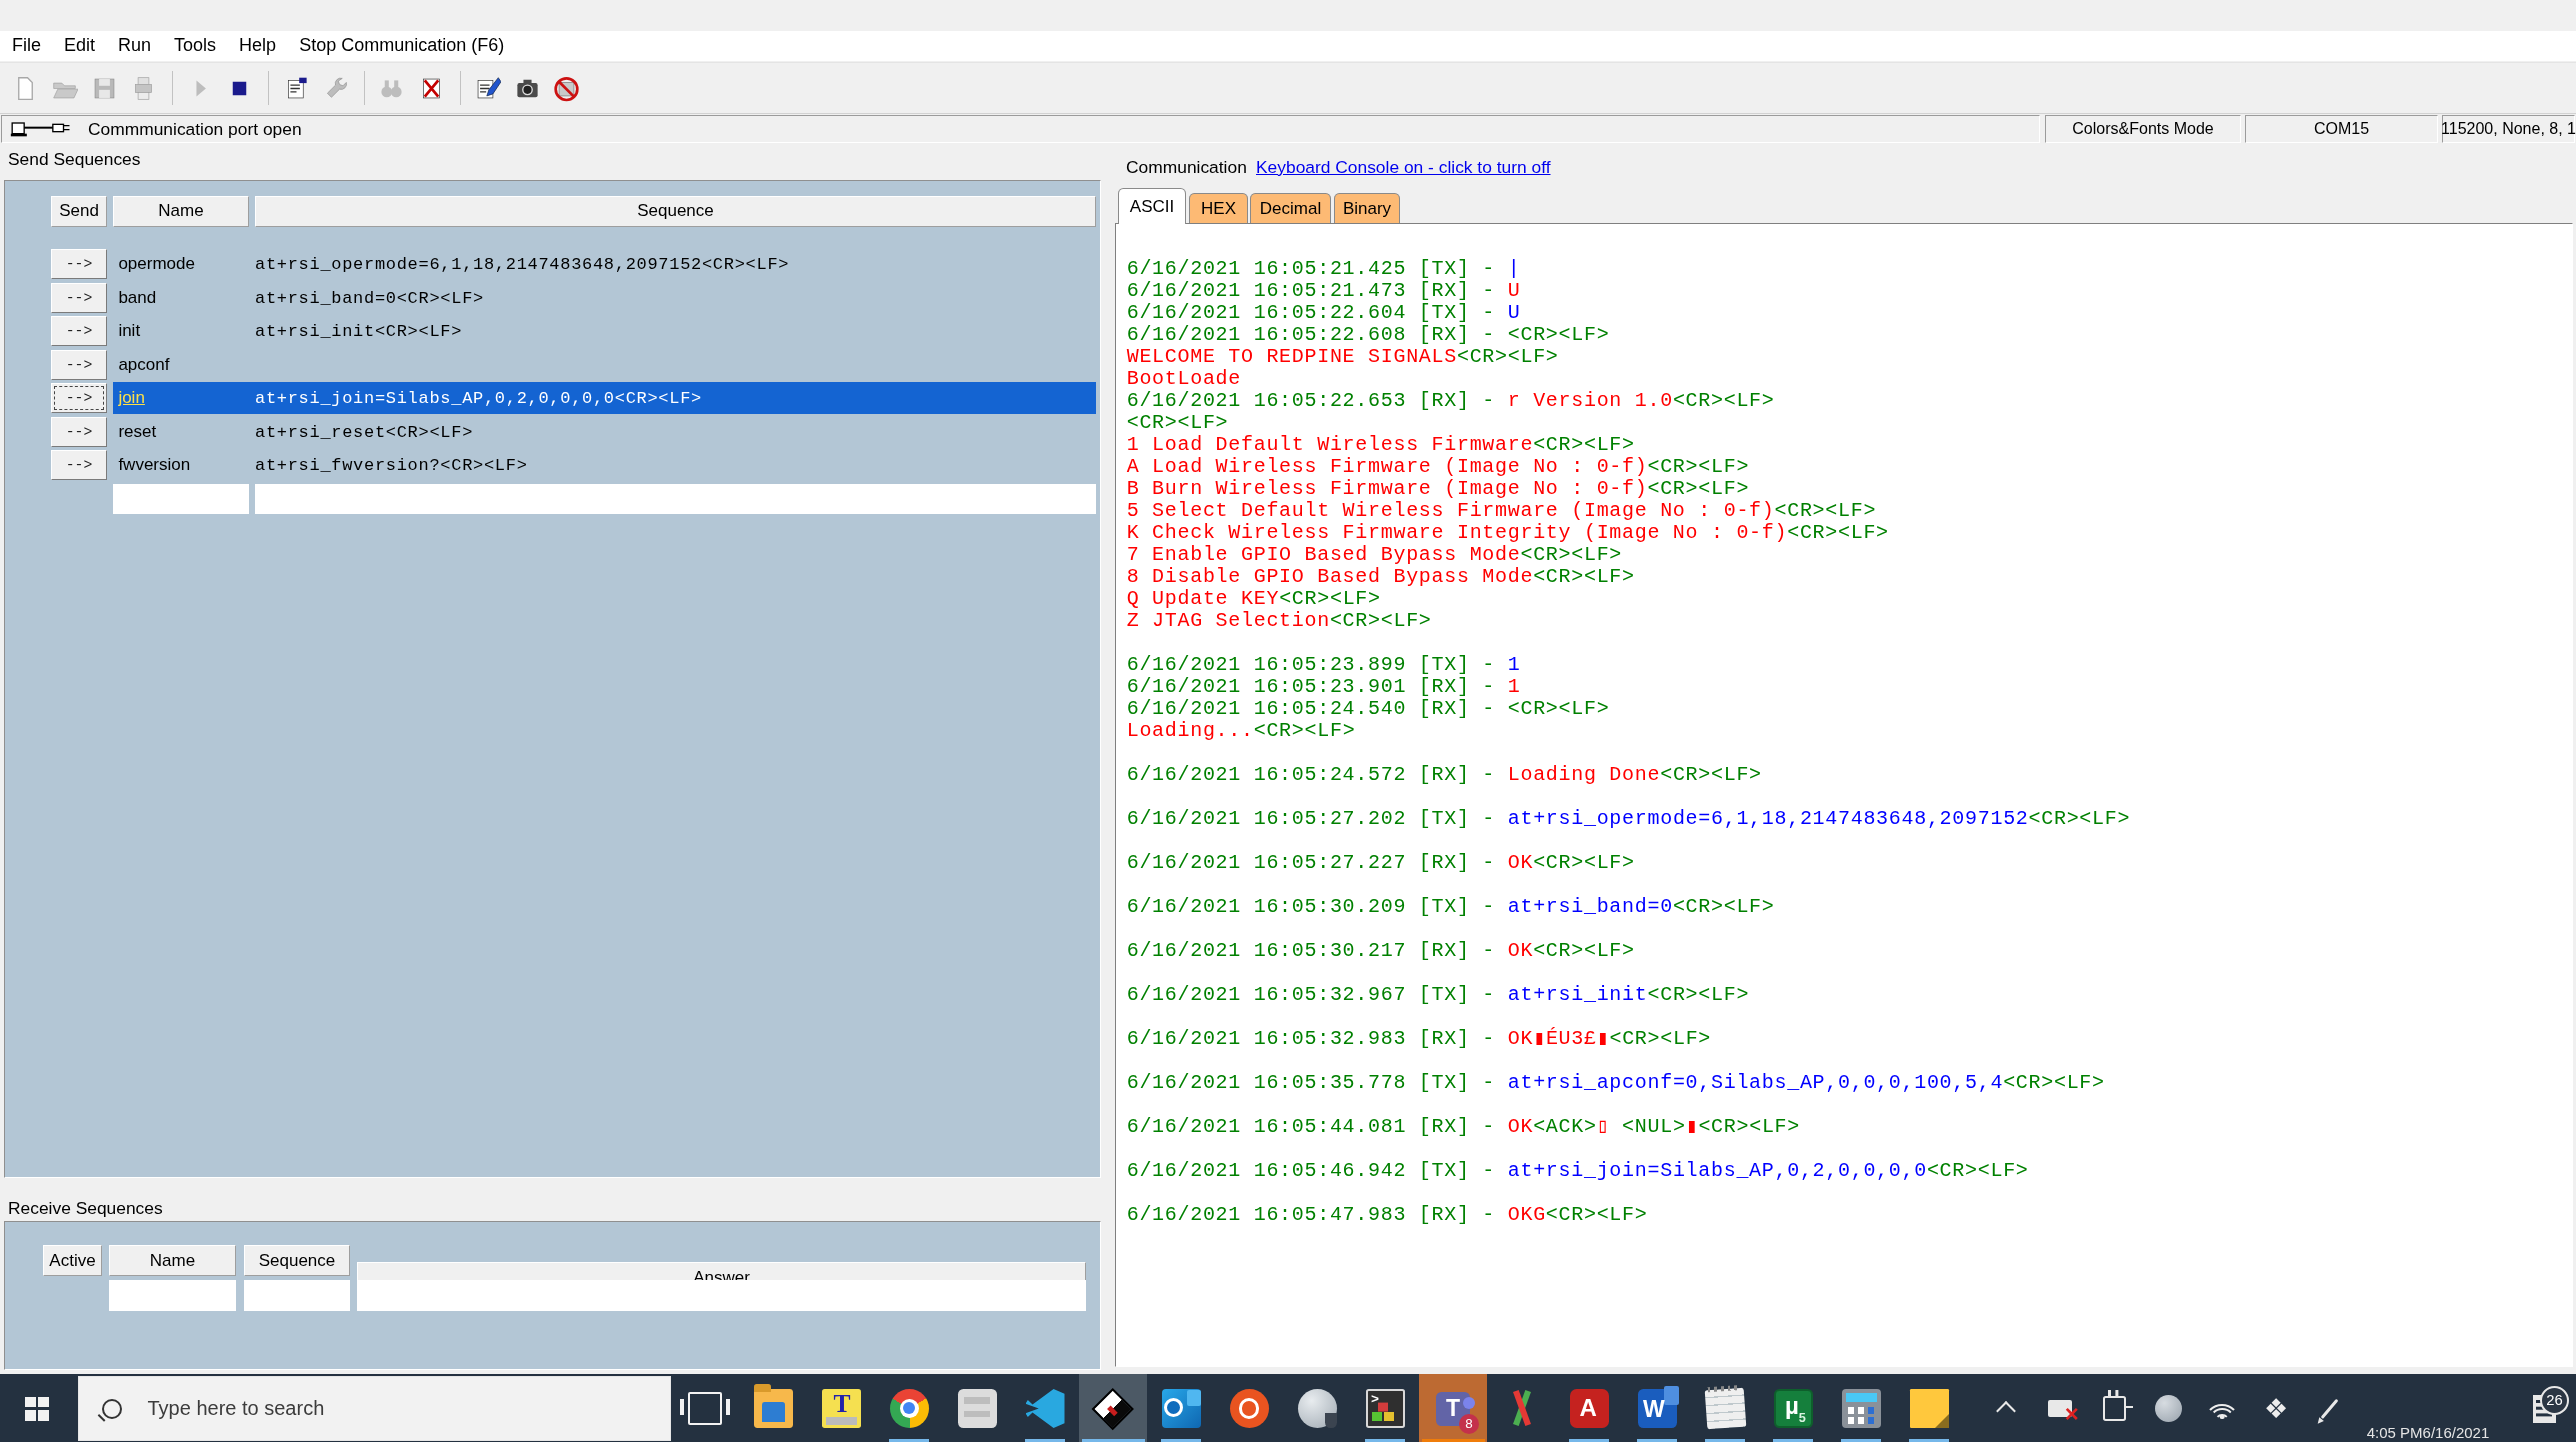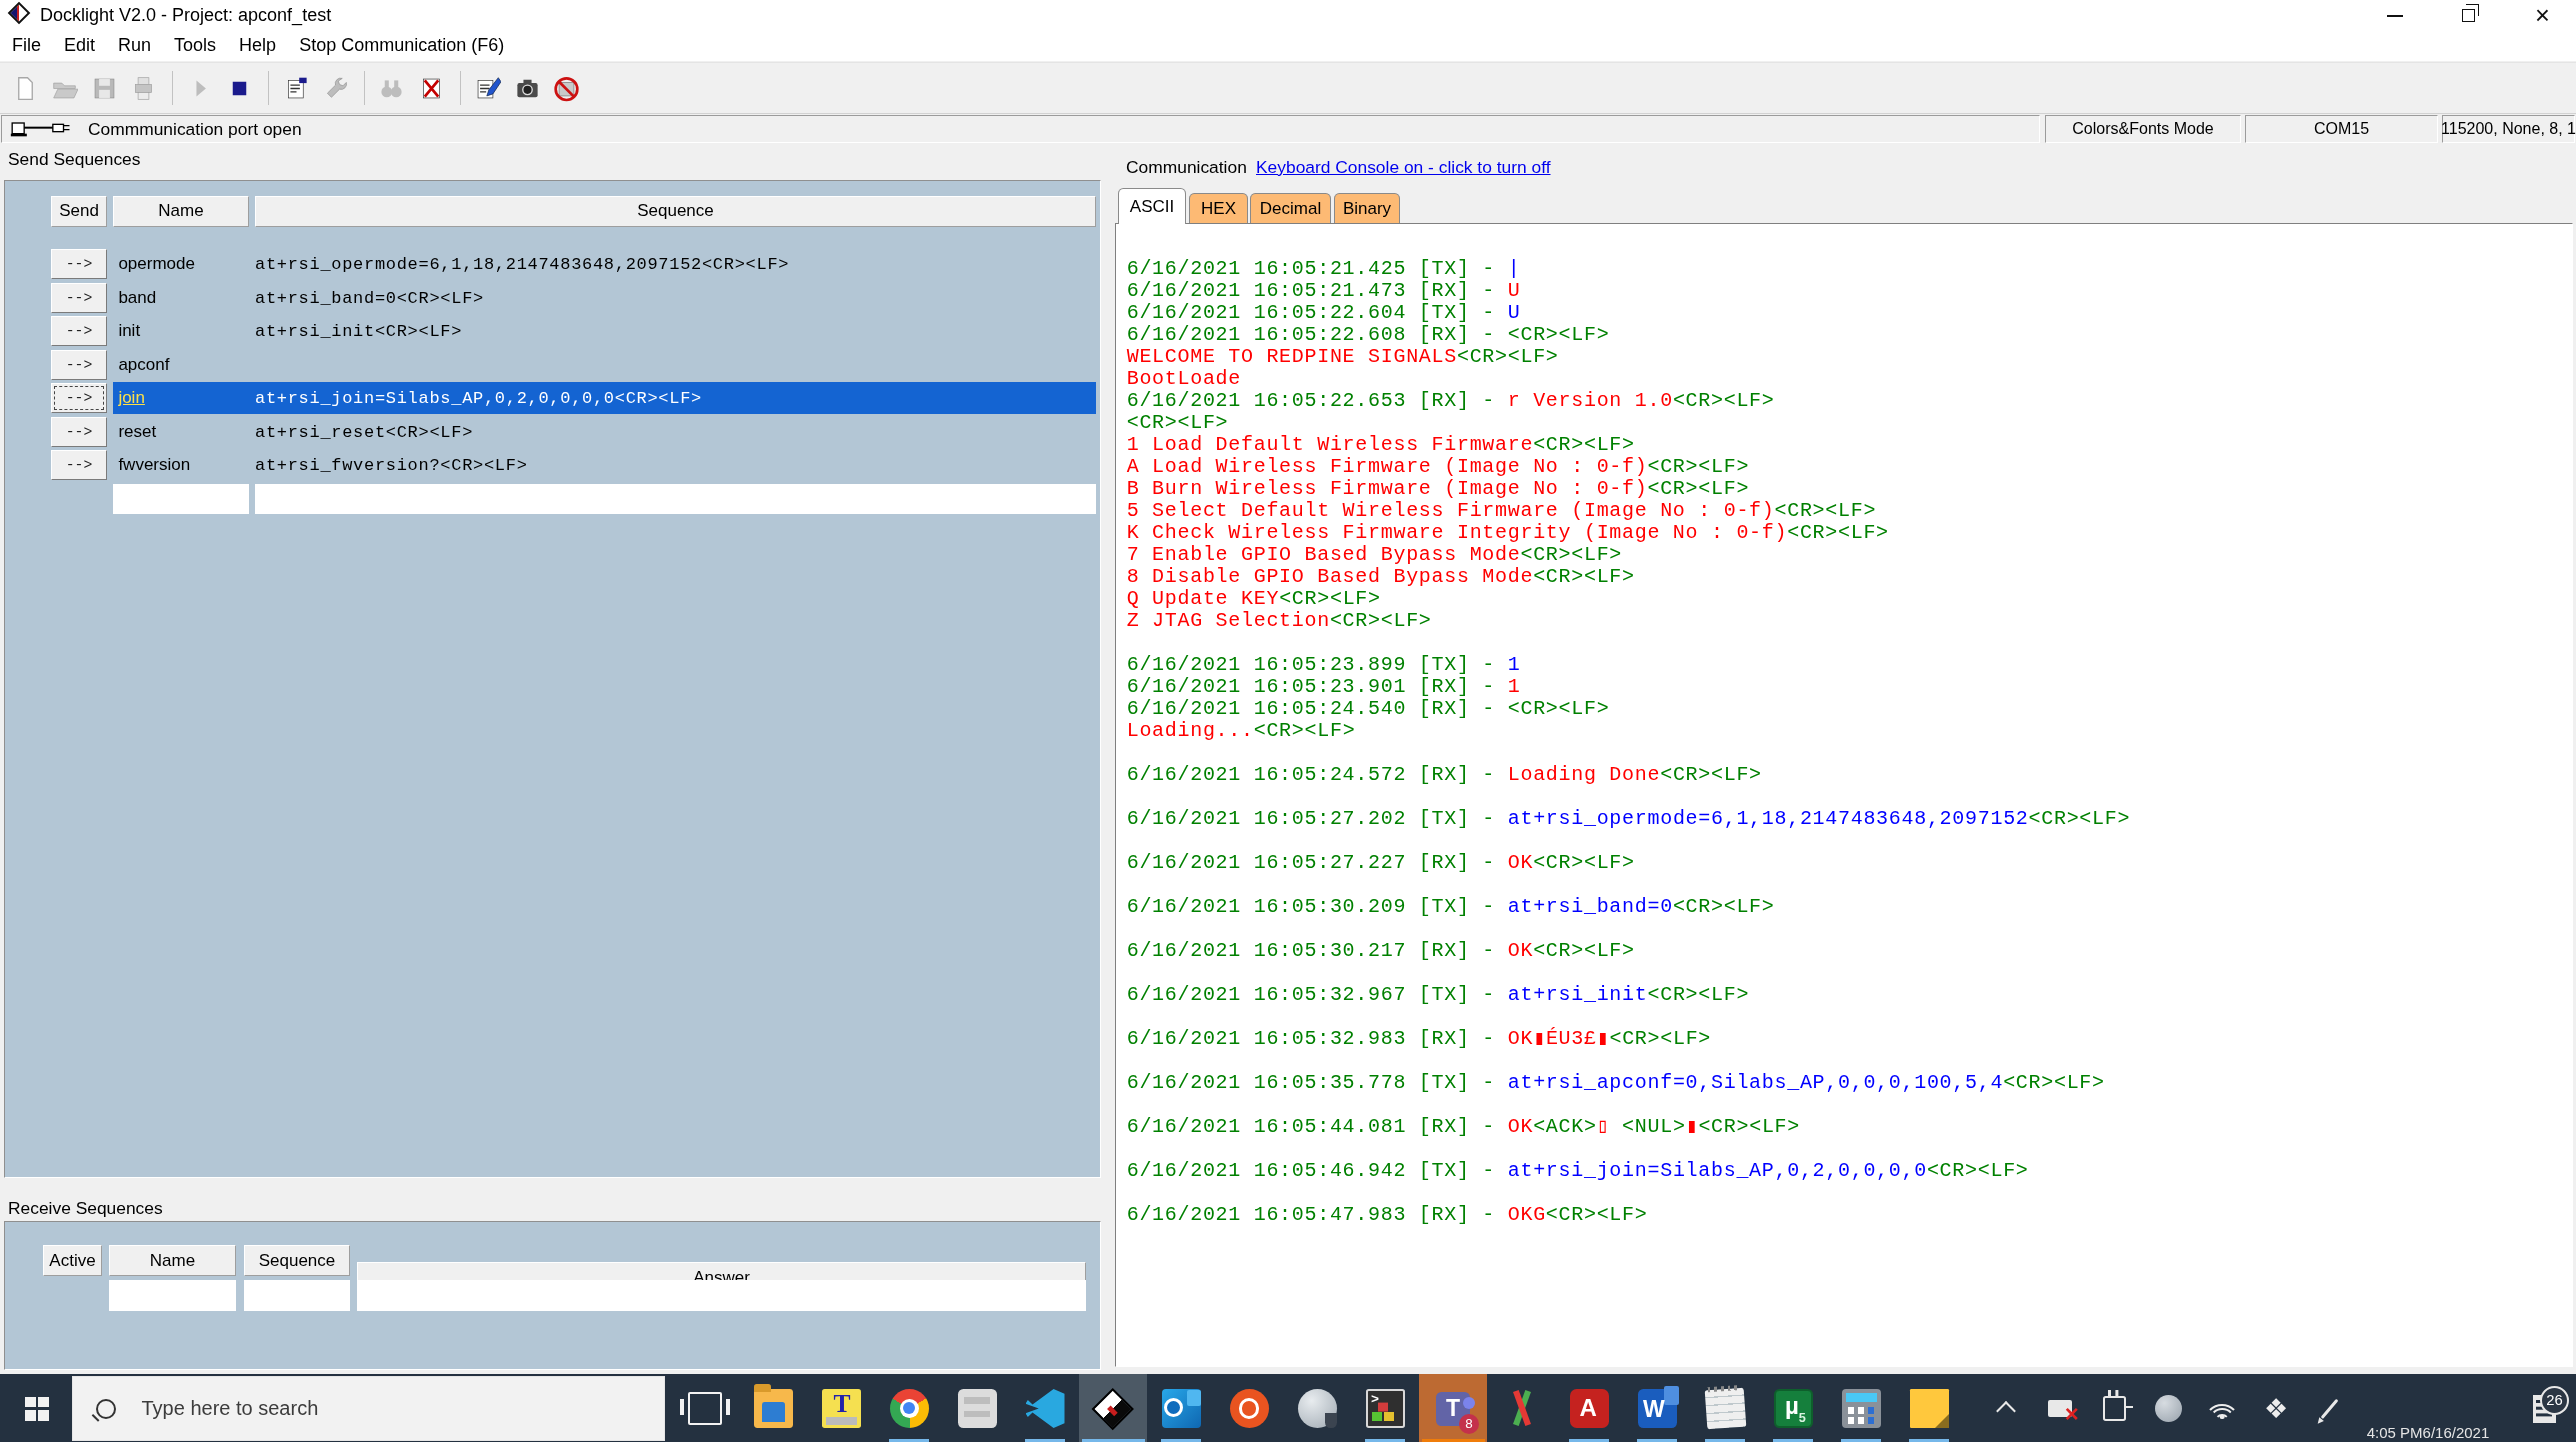--- a/index.html
+++ b/index.html
@@ -76,21 +76,21 @@
             border:1.3px solid;border-color:#7F7F7F #FFF #FFF #7F7F7F;box-sizing:border-box;
             padding:34px 0 0 10.7px;font-family:"Liberation Mono",monospace;font-size:20px;
             line-height:22px;letter-spacing:0.7px;white-space:pre;overflow:hidden;}
   .c-g{color:#008000}.c-r{color:#FF0000}.c-b{color:#0000FF}
 
   
   .taskbar{position:absolute;left:0;top:1374px;width:2576px;height:69px;background:#243140;}
   .start{position:absolute;left:0;top:0;width:74px;height:69px;display:flex;align-items:center;justify-content:center;}
   .winlogo{width:24px;height:24px;display:grid;grid-template-columns:1fr 1fr;grid-template-rows:1fr 1fr;gap:2.7px;}
   .winlogo i{background:#F2F2F2;}
-  .searchbox{position:absolute;left:72px;top:2px;width:593px;height:65px;background:#F2F2F2;
+  .searchbox{position:absolute;left:78px;top:2px;width:593px;height:65px;background:#F2F2F2;
              border:1.3px solid #E6E6E6;box-sizing:border-box;display:flex;align-items:center;}
   .mag{width:16px;height:16px;border:2px solid #333;border-radius:50%;margin-left:23px;position:relative;flex:none;}
   .mag::after{content:'';position:absolute;left:-6.7px;top:16px;width:9.4px;height:2px;background:#333;transform:rotate(45deg);}
   .search-text{margin-left:25.5px;font-size:20px;color:#3C3C3C;white-space:nowrap;}
 
   .apps{position:absolute;left:671px;top:0;height:69px;display:flex;}
   .slot{width:68px;height:69px;position:relative;display:flex;align-items:center;justify-content:center;flex:none;}
   .slot.active{background:#4C5965;}
   .slot.accent-orange{background:#BD6A32;}
   .underline{position:absolute;bottom:0;left:14px;width:40px;height:4px;background:#76B8EA;}
@@ -182,33 +182,20 @@
   .notif-doc{width:23px;height:28px;background:#E8E8E8;position:relative;}
   .notif-doc::after{content:'';position:absolute;left:3.4px;top:5.4px;width:16px;height:2.7px;background:#243140;box-shadow:0 6.7px 0 #243140,0 13.4px 0 #243140;}
   .notif-badge{position:absolute;right:6.7px;bottom:28px;width:29.5px;height:29.5px;border-radius:50%;background:#2B3644;
                border:2px solid #E8E8E8;color:#fff;font-size:14.8px;display:flex;align-items:center;justify-content:center;box-sizing:border-box;}
 </style>
 </head>
 <body>
 
 <div id="root">
 
-  <div class="titlebar">
-    <div class="app-logo"></div>
-    <div class="title-text">Docklight V2.0 - Project: apconf_test</div>
-    <div class="winctl ctl-min">
-        <i></i>
-      </div>
-    <div class="winctl ctl-max">
-        <i></i>
-      </div>
-    <div class="winctl ctl-close">
-        <i>×</i>
-      </div>
-  </div>
 
   <div class="menubar">
     <span class="menu-item">File</span>
     <span class="menu-item">Edit</span>
     <span class="menu-item">Run</span>
     <span class="menu-item">Tools</span>
     <span class="menu-item">Help</span>
     <span class="menu-item">Stop Communication  (F6)</span>
   </div>
 

